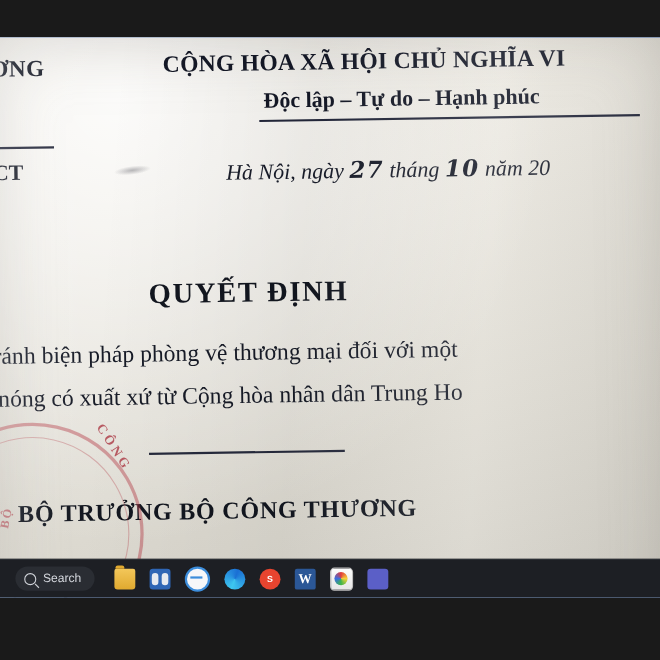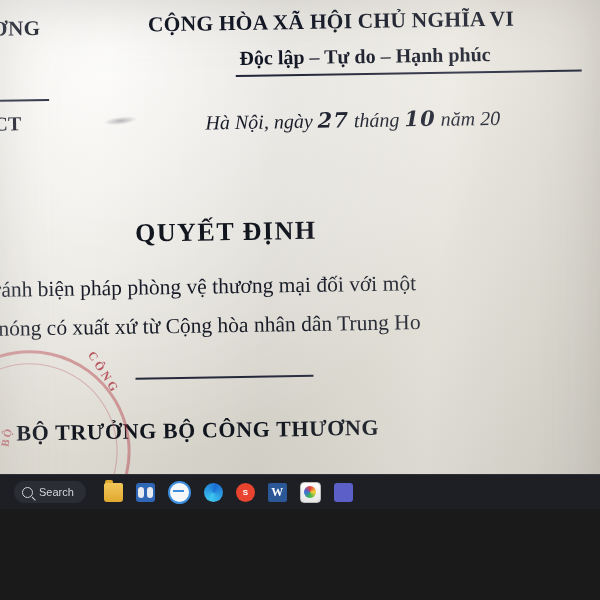--- a/index.html
+++ b/index.html
@@ -13,20 +13,21 @@
     overflow: hidden;
     font-family: "Liberation Serif", serif;
   }
 
   #screen {
     position: relative;
     width: 600px;
     height: 509px;
     overflow: hidden;
     background: #3b82f6;
+    margin-top: 34px;
   }
 
   
   #paper {
     position: absolute;
     left: -14px;
     top: -10px;
     width: 632px;
     height: 585px;
     background:

